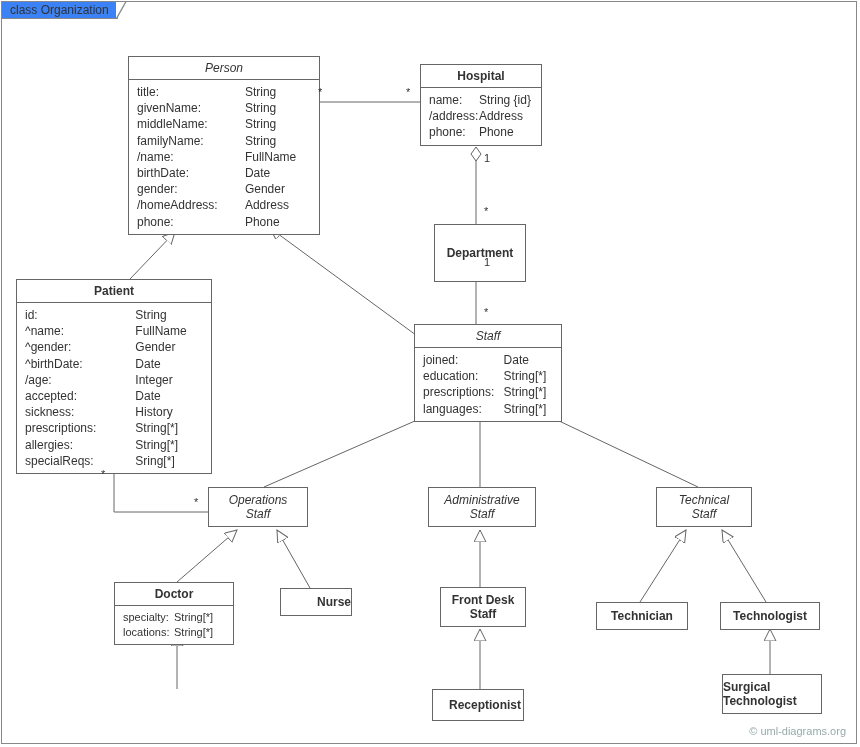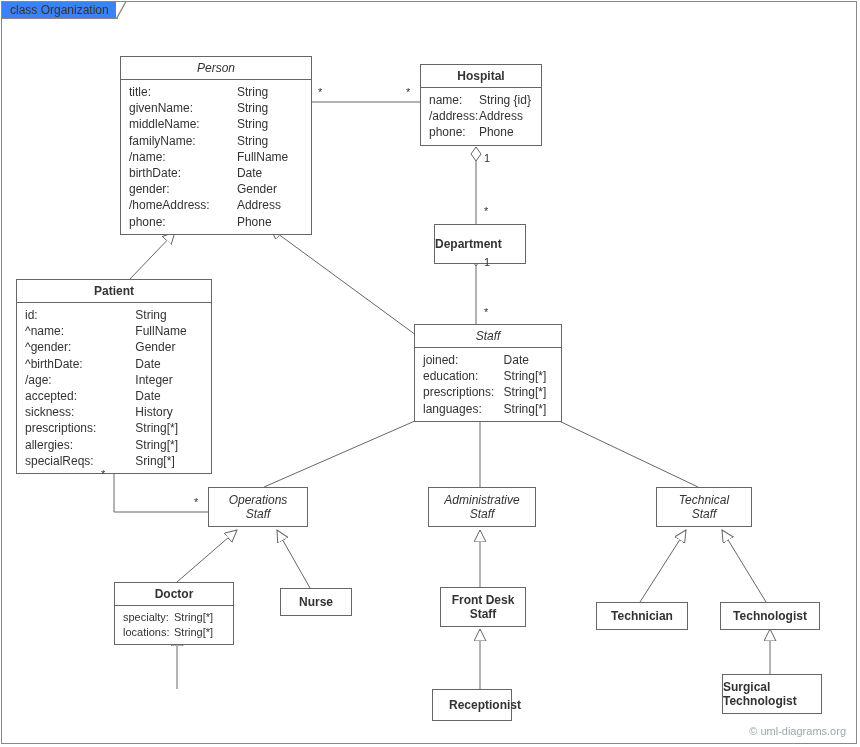--- a/index.html
+++ b/index.html
@@ -148,21 +148,21 @@
 
   <div class="mlabel" style="left:316px; top:84px">*</div>
   <div class="mlabel" style="left:404px; top:84px">*</div>
   <div class="mlabel" style="left:482px; top:150px">1</div>
   <div class="mlabel" style="left:482px; top:203px">*</div>
   <div class="mlabel" style="left:482px; top:254px">1</div>
   <div class="mlabel" style="left:482px; top:304px">*</div>
   <div class="mlabel" style="left:99px; top:466px">*</div>
   <div class="mlabel" style="left:192px; top:494px">*</div>
 
-  <div class="box" style="left:118px; top:54px; width:192px">
+  <div class="box" style="left:126px; top:54px; width:192px">
     <div class="box-title">Person</div>
     <div class="box-body">
       <div class="row">
           <span class="k">title:</span>
           <span class="v">String</span>
         </div>
       <div class="row">
           <span class="k">givenName:</span>
           <span class="v">String</span>
         </div>
@@ -208,21 +208,21 @@
           <span class="k" style="width:48%">/address:</span>
           <span class="v" style="width:52%">Address</span>
         </div>
       <div class="row">
           <span class="k" style="width:48%">phone:</span>
           <span class="v" style="width:52%">Phone</span>
         </div>
     </div>
   </div>
 
-  <div class="box" style="left:432px; top:222px; width:92px; text-align:left; padding:12px 0">
+  <div class="box" style="left:432px; top:222px; width:92px; text-align:center; padding:21px 0">
     <span class="bold" style="font-weight:bold">Department</span>
   </div>
 
   <div class="box" style="left:14px; top:277px; width:196px">
     <div class="box-title bold no-italic">Patient</div>
     <div class="box-body">
       <div class="row">
           <span class="k">id:</span>
           <span class="v">String</span>
         </div>
@@ -309,39 +309,39 @@
           <span class="k" style="width:50%">specialty:</span>
           <span class="v" style="width:50%">String[*]</span>
         </div>
       <div class="row">
           <span class="k" style="width:50%">locations:</span>
           <span class="v" style="width:50%">String[*]</span>
         </div>
     </div>
   </div>
 
-  <div class="box" style="left:278px; top:586px; width:72px; text-align:center; padding:6px 0; font-weight:bold">
+  <div class="box" style="left:278px; top:586px; width:72px; text-align:right; padding:6px 0; font-weight:bold">
     <span>Nurse</span>
   </div>
 
   <div class="box" style="left:438px; top:585px; width:86px; text-align:center; padding:5px 0; font-weight:bold">
     <div>Front Desk</div>
     <div>Staff</div>
   </div>
 
   <div class="box" style="left:594px; top:600px; width:92px; text-align:center; padding:6px 0; font-weight:bold">
     <span>Technician</span>
   </div>
 
   <div class="box" style="left:718px; top:600px; width:100px; text-align:center; padding:6px 0; font-weight:bold">
     <span>Technologist</span>
   </div>
 
 
-  <div class="box" style="left:430px; top:687px; width:80px; text-align:right; padding:8px 16px; font-weight:bold">
+  <div class="box" style="left:430px; top:687px; width:92px; text-align:right; padding:8px 16px; font-weight:bold">
     <span>Receptionist</span>
   </div>
 
   <div class="box" style="left:720px; top:672px; width:100px; text-align:left; padding:5px 0; font-weight:bold">
     <div>Surgical</div>
     <div>Technologist</div>
   </div>
 
   <div class="watermark">© uml-diagrams.org</div>
 </div>

